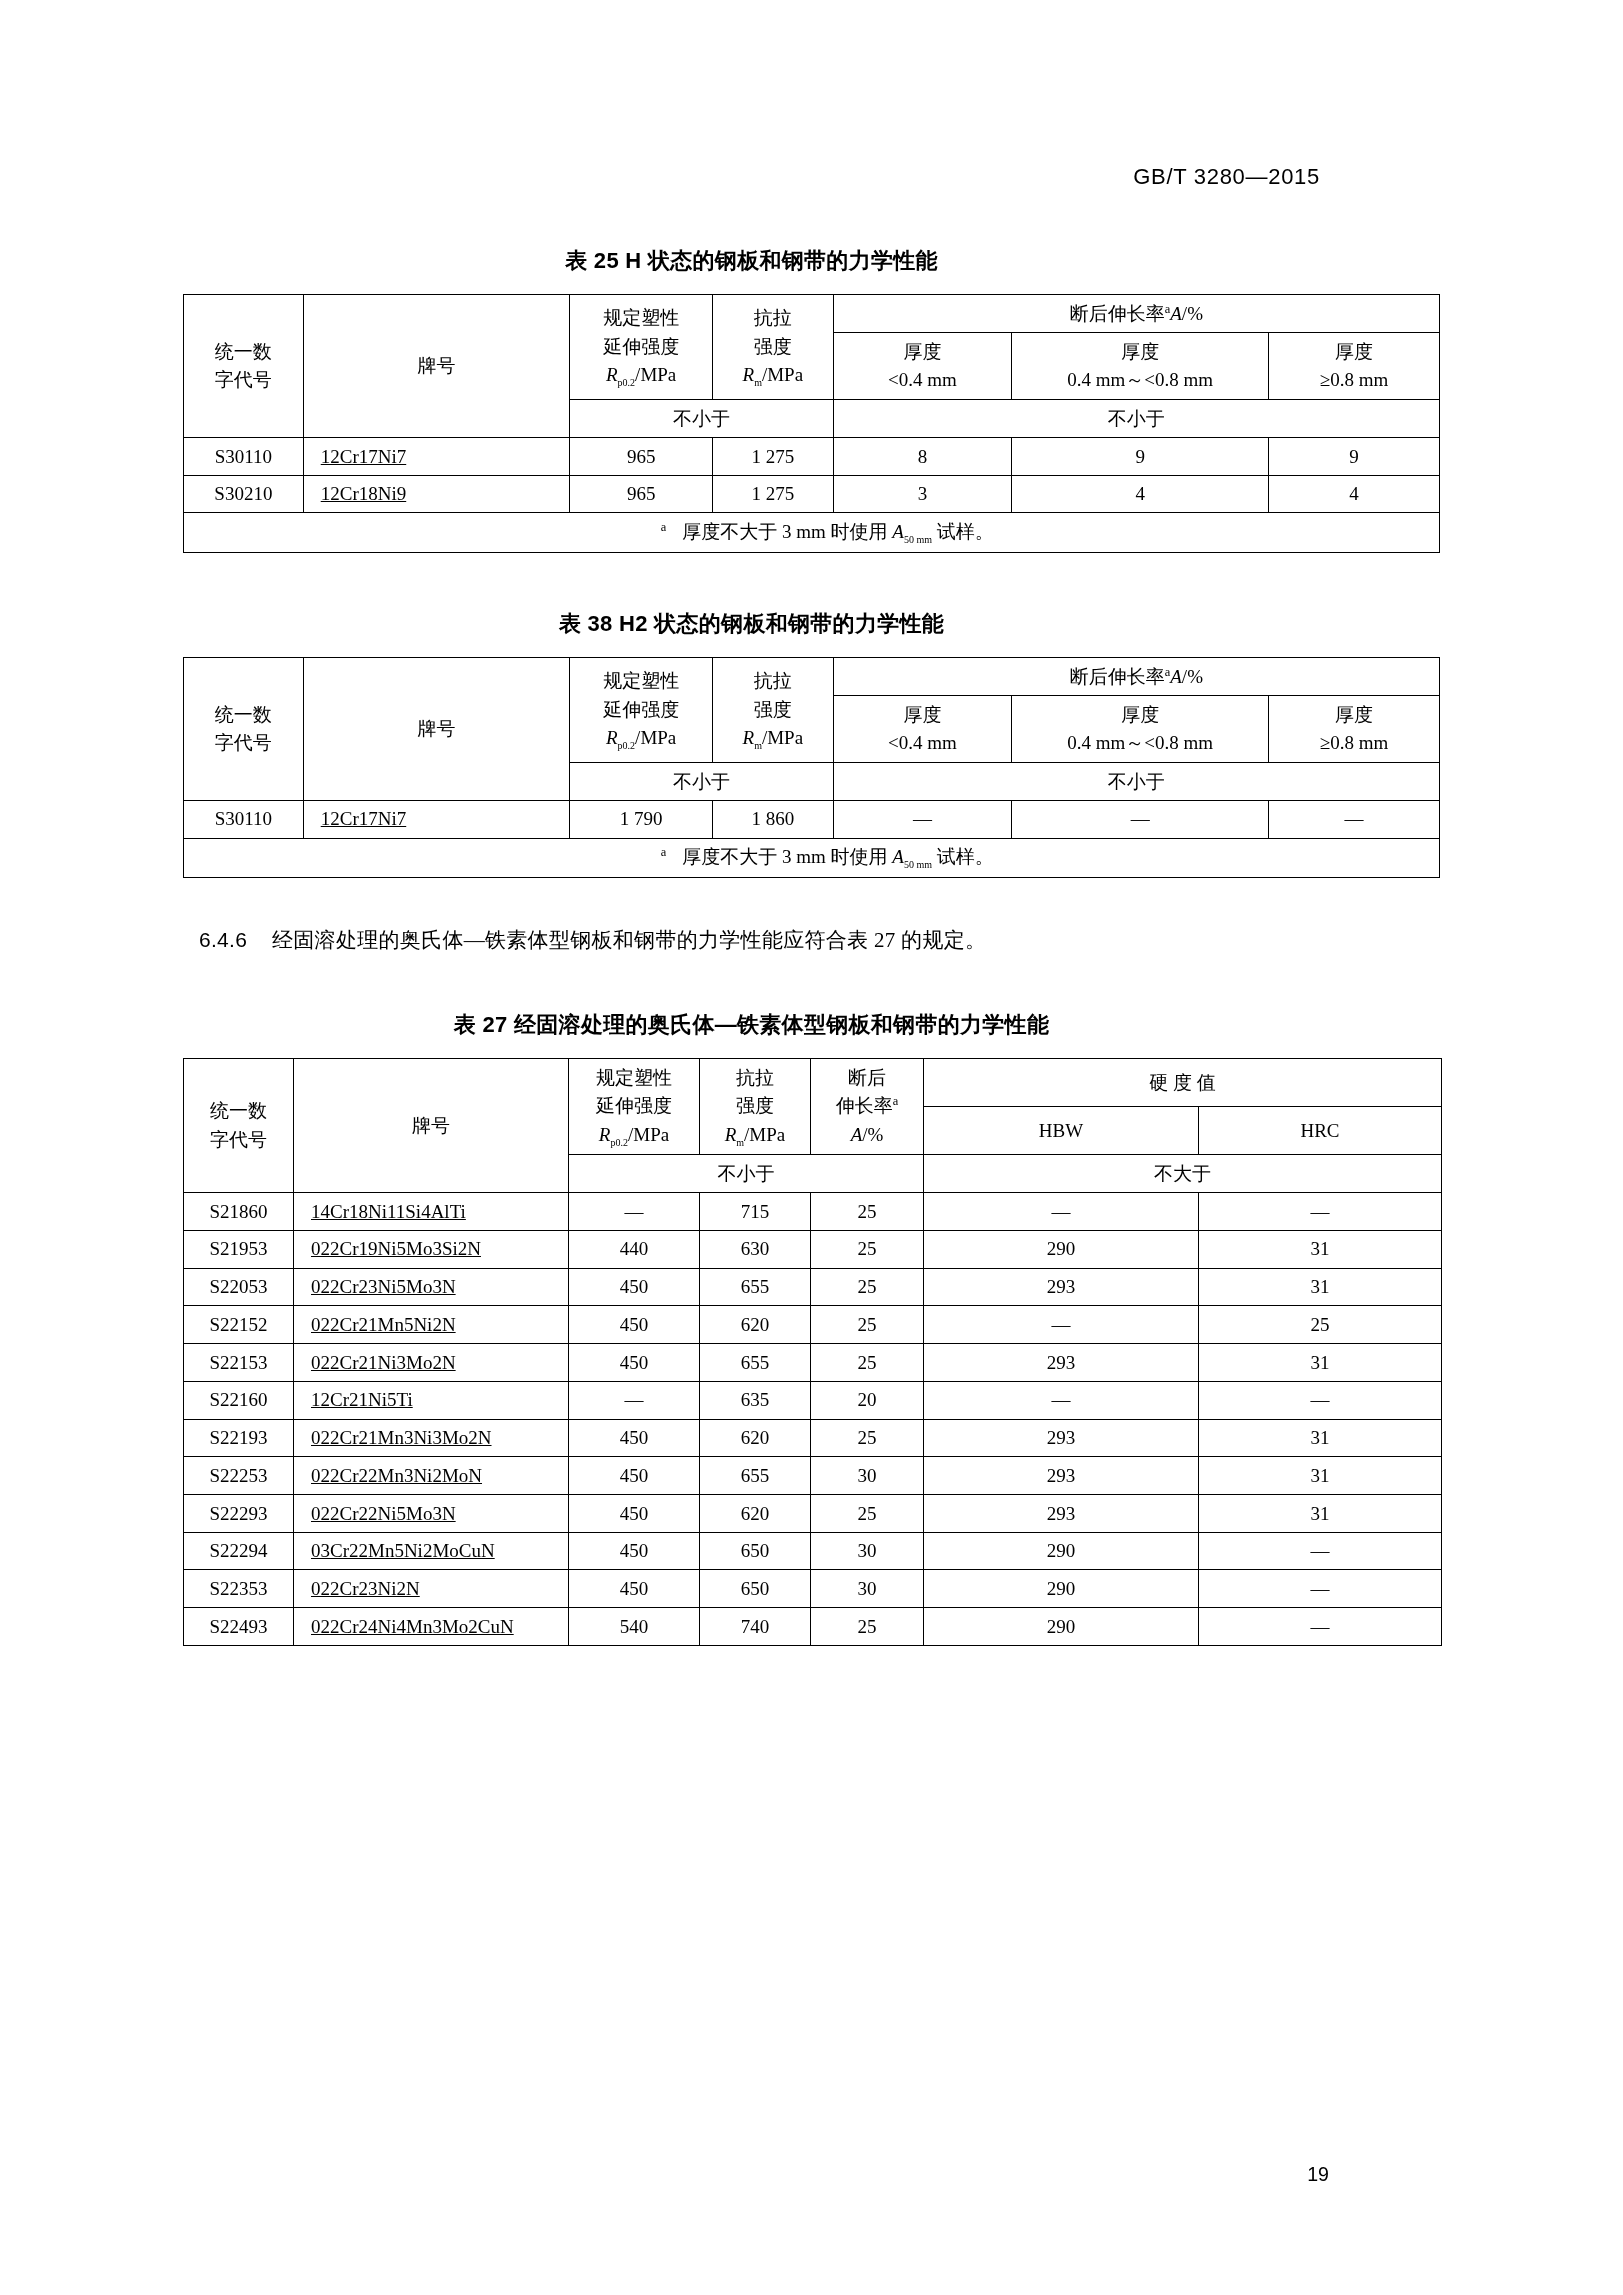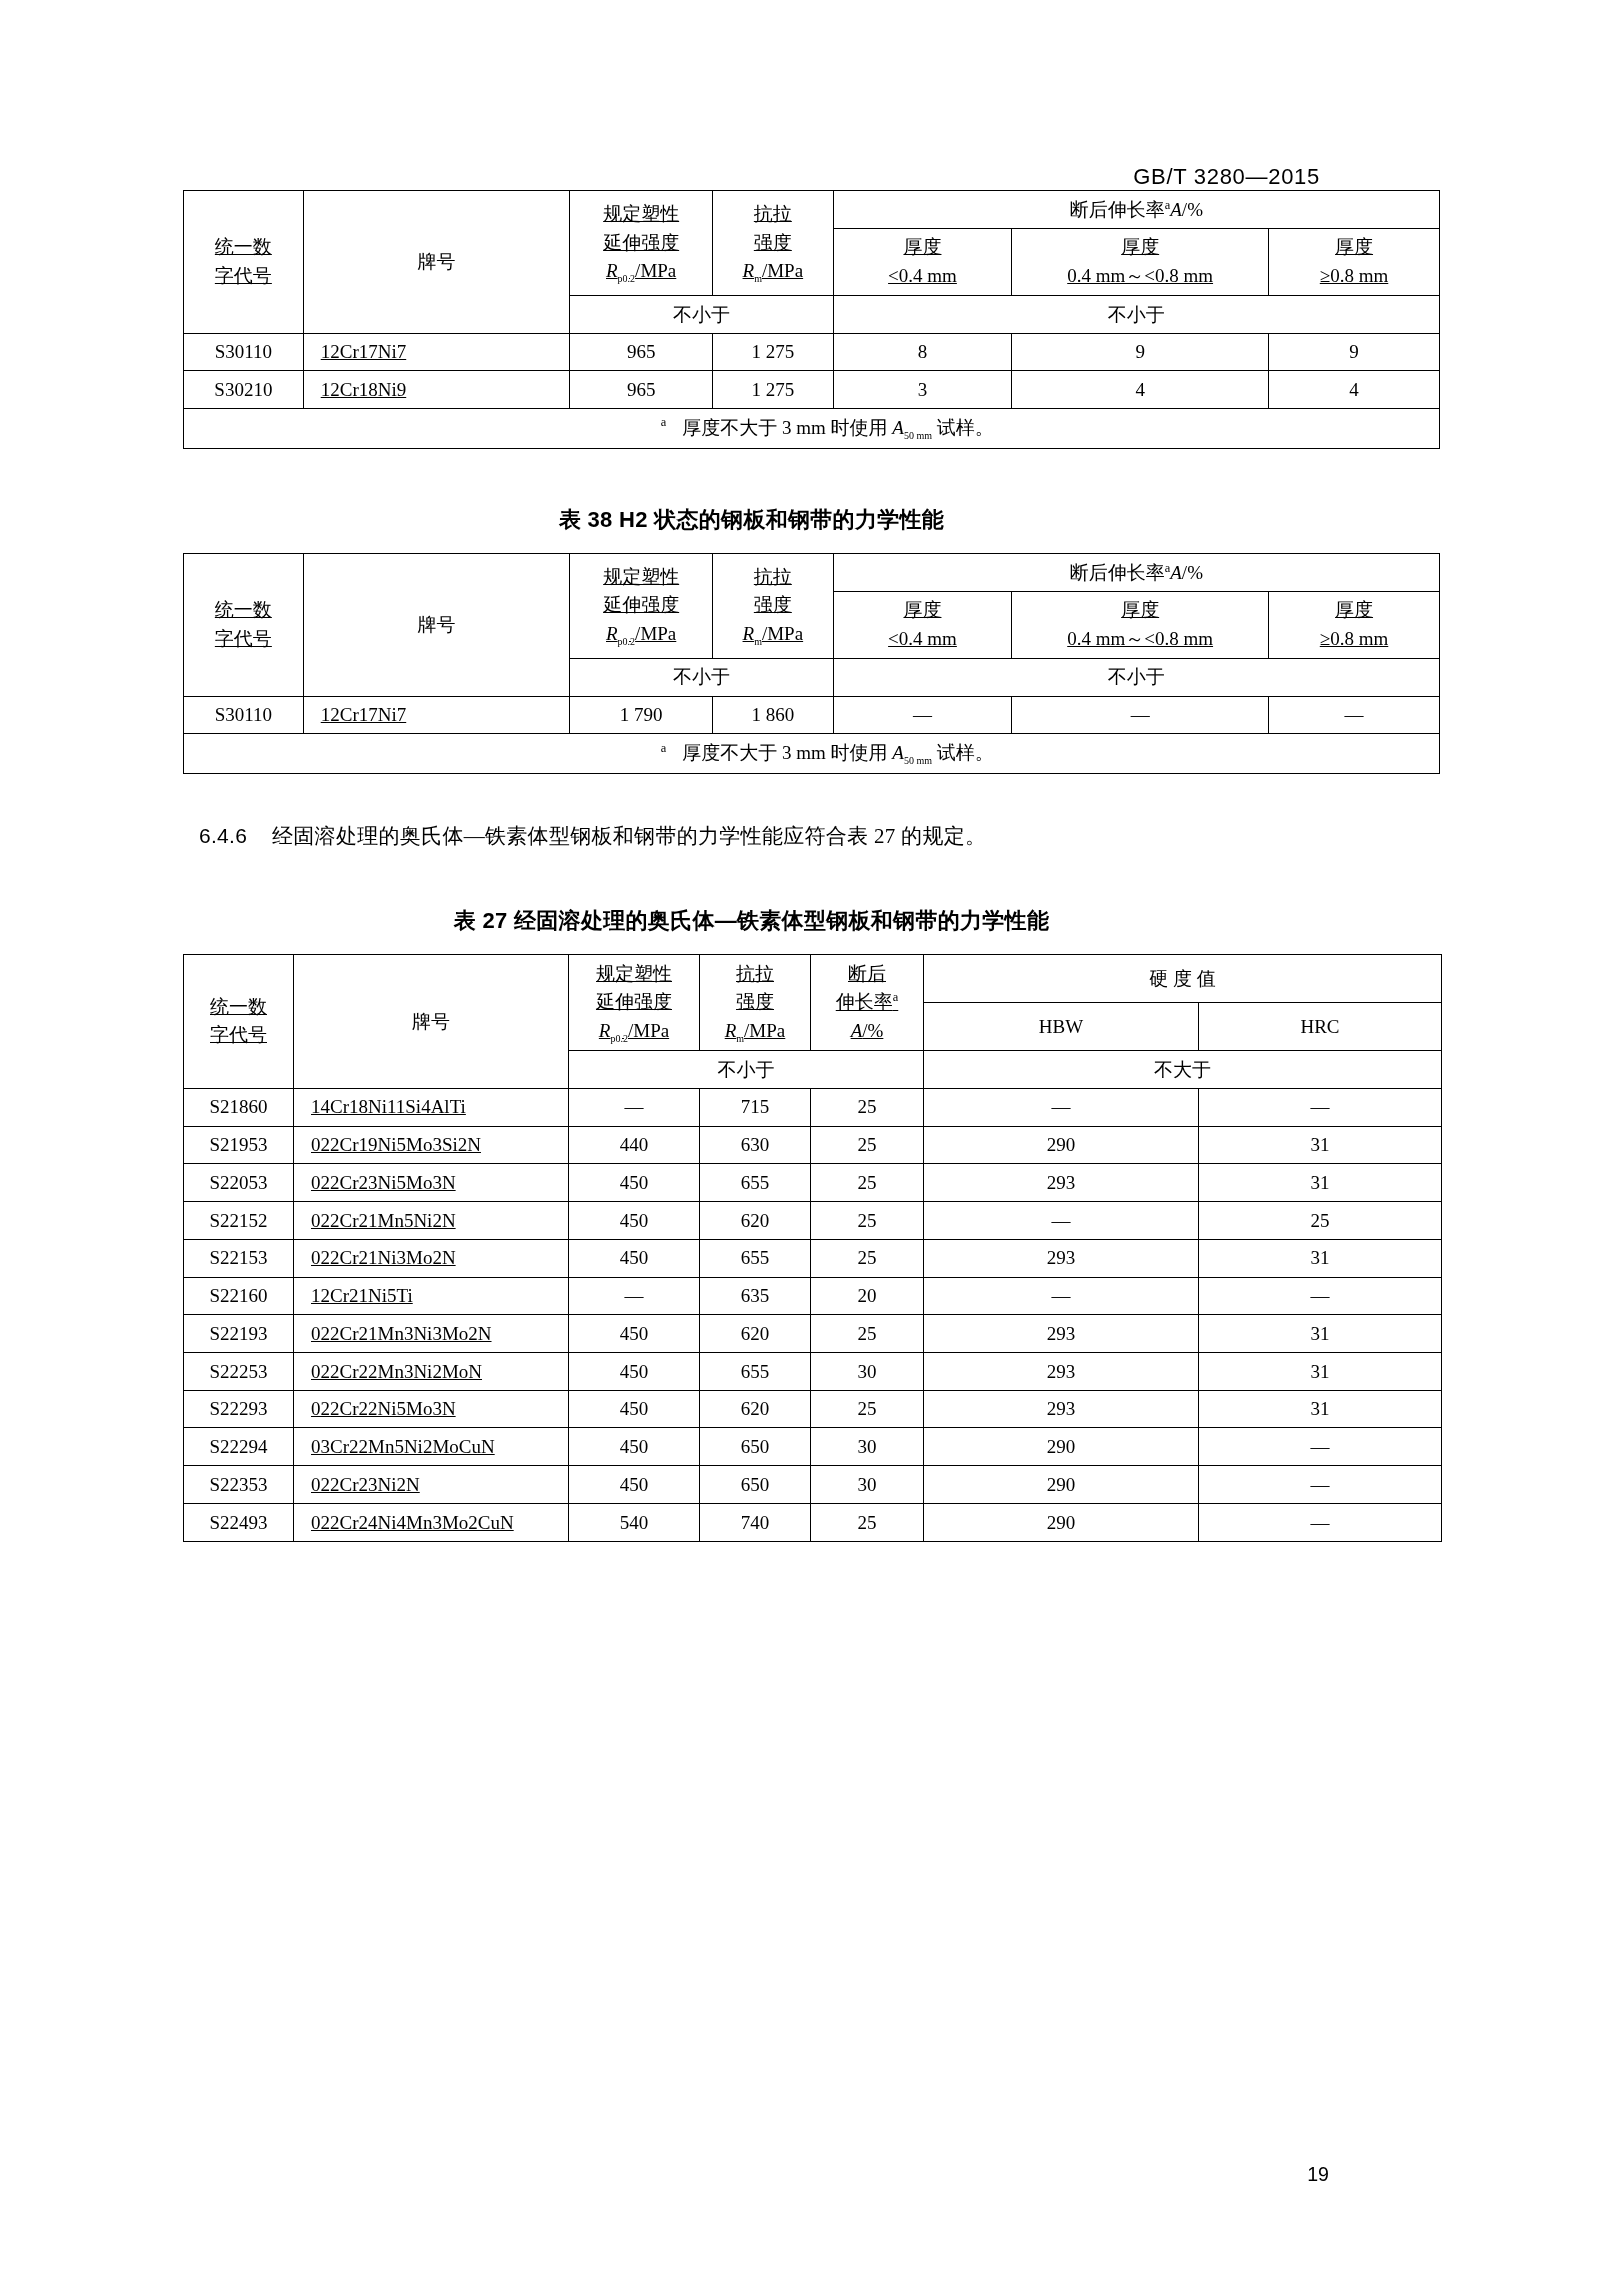--- a/index.html
+++ b/index.html
@@ -54,21 +54,20 @@
     padding: 4.6px 2.6px;
     line-height: 1.45;
   }
   table.gb td.left {
     text-align: left;
     padding-left: 17px;
     text-decoration: underline;
   }
   .hdr-stack {
     line-height: 1.5;
-    text-decoration: underline;
   }
   .sub {
     font-size: 10px;
     vertical-align: sub;
   }
   .ital {
     font-style: italic;
   }
   .supa {
     font-size: 12.4px;
@@ -102,20 +101,21 @@
     margin-top: 16px;
   }
 </style>
 </head>
 <body>
 
 <div class="page">
 
   <div class="header">GB/T 3280—2015</div>
 
+  <div class="table-title">表 25   H 状态的钢板和钢带的力学性能</div>
 
   <table class="gb">
     <colgroup>
       <col style="width:110px">
       <col style="width:245px">
       <col style="width:131px">
       <col style="width:111px">
       <col style="width:164px">
       <col style="width:236px">
       <col style="width:157px">

